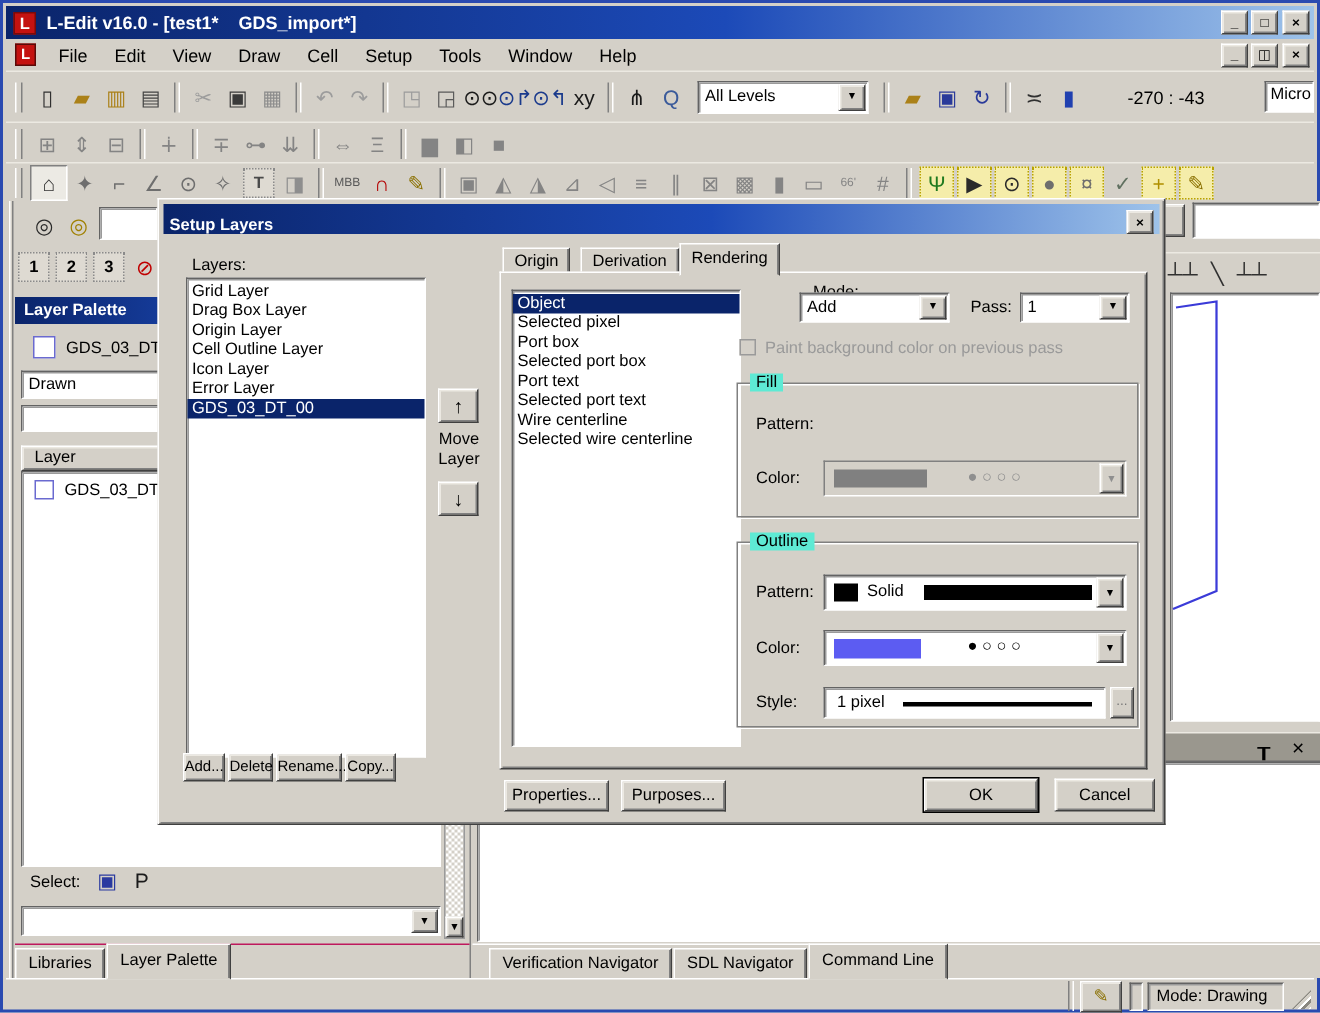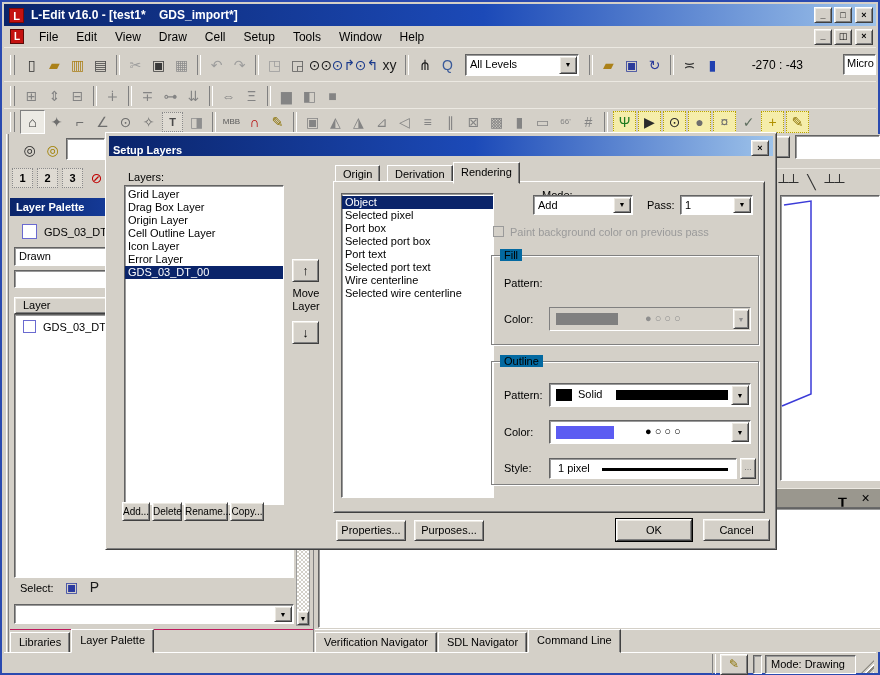--- a/index.html
+++ b/index.html
@@ -7,21 +7,21 @@
   #win{position:absolute;inset:0;background:#d4d0c8;border:2px solid #2a4ab0;box-sizing:border-box;}
   .abs{position:absolute;box-sizing:border-box;}
   .grad{background:linear-gradient(90deg,#0a246a 0%,#1c4ab8 55%,#9ec3ea 100%);}
   .btn3d{background:#d4d0c8;border:1px solid;border-color:#ffffff #404040 #404040 #ffffff;
     box-shadow:inset 1px 1px 0 #ece9e2, inset -1px -1px 0 #808080;}
   .inset{background:#fff;border:1px solid;border-color:#636363 #ffffff #ffffff #636363;
     box-shadow:inset 1px 1px 0 #9a9a9a;}
   .panel3d{border:1px solid;border-color:#ffffff #404040 #404040 #ffffff;
     box-shadow:inset 1px 1px 0 #d4d0c8, inset -1px -1px 0 #808080;}
   .groupbox{border:1px solid #808080;box-shadow:inset 1px 1px 0 #fff,1px 1px 0 #fff;}
-  .legend{position:absolute;top:-7px;left:8px;background:#0369a1;padding:0 4px;font-size:11px;}
+  .legend{position:absolute;top:-7px;left:8px;background:#5eead4;padding:0 4px;font-size:11px;}
   .titlebtn{width:16px;height:14px;font-size:9px;font-weight:bold;display:inline-flex;
     align-items:center;justify-content:center;line-height:1;margin-left:2px;color:#000;}
   .tbrow{position:absolute;left:2px;right:2px;display:flex;align-items:center;padding-left:4px;
     border-top:1px solid #ece9e2;}
   .grip{width:3px;height:20px;border-left:1px solid #fff;border-right:1px solid #808080;margin:0 5px 0 2px;}
   .tbi{display:inline-flex;align-items:center;justify-content:center;width:23px;height:22px;
     font-size:14px;line-height:1;flex:none;cursor:default;}
   .tbi.boxed{width:19px;height:18px;font-size:11px;font-weight:bold;border:1px dotted #8a8a8a;
     background:#dedad2;margin:0 2px;}
   .tbi.pressed{border:1px solid;border-color:#808080 #fff #fff #808080;background:#eceae4;}
@@ -255,21 +255,21 @@
     <div class="abs" style="left:3px;top:354px;width:563px;height:20px;background:#9a978e;border:1px solid;border-color:#ece9e2 #6a6a6a #6a6a6a #ece9e2;display:flex;align-items:center;justify-content:flex-end;padding-right:3px;">
       <span style="display:flex;" class="panel-btns">
           <span class="tbi" style="color: rgb(0, 0, 0);">┰</span>
           <span class="tbi" style="color: rgb(0, 0, 0);">×</span>
         </span>
     </div>
 
     <div class="abs inset" style="left:3px;top:374px;width:563px;height:120px;"></div>
 
     <div class="abs" style="left:0;top:495px;right:0;height:23px;border-top:1px solid #fff;padding-top:1px;">
-      <span style="display:inline-flex;align-items:flex-end;height:22px;margin-left:0;">
+      <span style="display:inline-flex;align-items:flex-end;height:22px;margin-left:11px;">
           <span class="tab">Verification Navigator</span>
           <span class="tab">SDL Navigator</span>
           <span class="tab active">Command Line</span>
         </span>
     </div>
   </div>
 
   <div class="abs panel3d" style="left:103px;top:130px;width:672px;height:418px;background:#d4d0c8;z-index:10;">
     <div class="abs grad" style="left:3px;top:3px;right:3px;height:20px;display:flex;align-items:flex-end;padding:0 4px;">
       <span style="color:#fff;font-weight:bold;font-size:11px;">Setup Layers</span>

